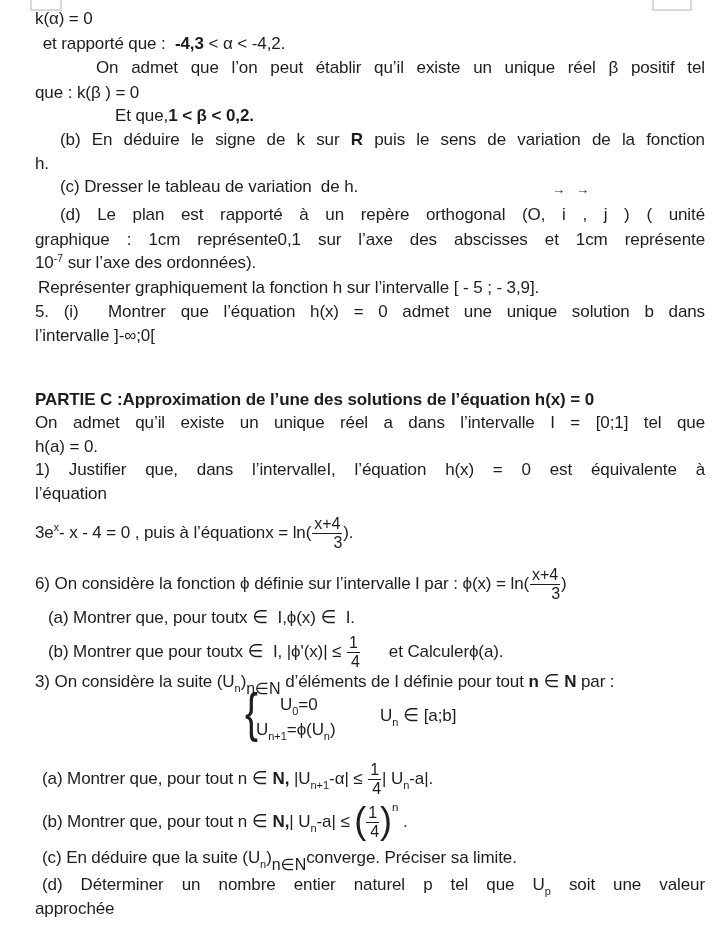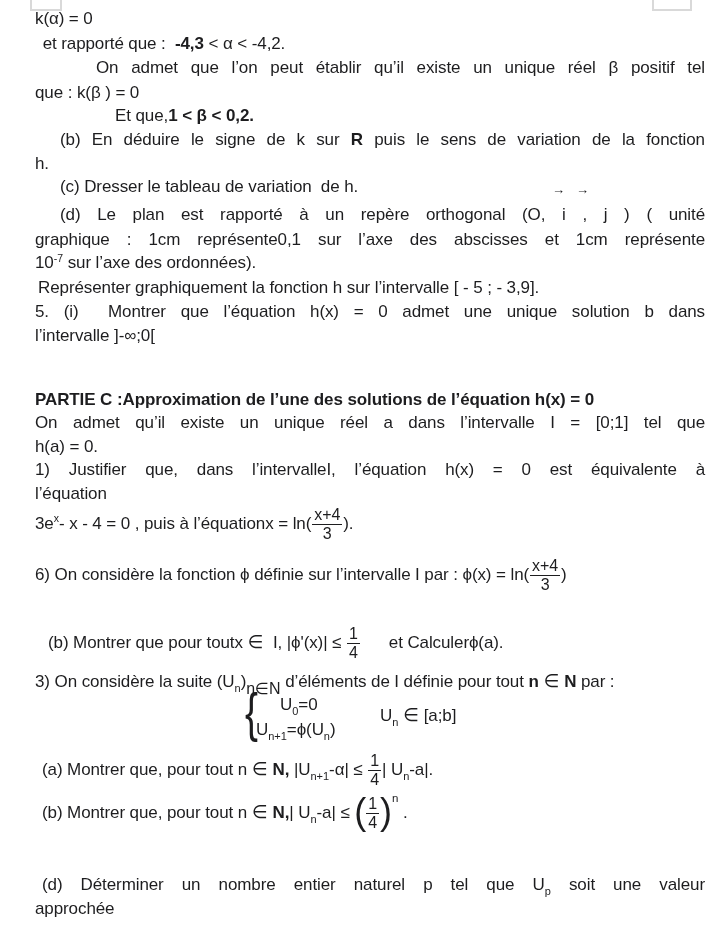--- a/index.html
+++ b/index.html
@@ -8,21 +8,21 @@
         font-size:17px;letter-spacing:-0.1px;}
   .ln{position:absolute;left:35px;line-height:21px;white-space:pre-wrap;}
   .nw{white-space:pre;}
   .just{right:15px;text-align:justify;text-align-last:justify;}
   b{font-weight:700;}
   .bold{font-weight:700;}
   .sup{font-size:10.5px;position:relative;top:-6.5px;letter-spacing:0;}
   .sub{font-size:11px;position:relative;top:5px;letter-spacing:0;}
   .sub2{font-size:16px;position:relative;top:7px;letter-spacing:0;}
   .in{font-size:18px;}
-  .frac{display:inline-block;vertical-align:middle;text-align:center;font-size:16px;line-height:1.1;margin:0 1px;}
+  .frac{display:inline-block;vertical-align:middle;text-align:right;font-size:16px;line-height:1.1;margin:9px 1px;}
   .frac .num{display:block;border-bottom:1.5px solid #1d1d1f;padding:0 2px;}
   .frac .den{display:block;}
   .bigp{font-size:36px;font-weight:300;vertical-align:middle;position:relative;top:-2px;letter-spacing:-1px;}
   .expn{font-size:11.5px;position:relative;top:-16px;margin-left:1px;}
   .gap-before{margin-left:28px;}
   
   .cornerL{position:absolute;left:30px;top:-2px;width:28px;height:11px;
            border:2px solid #d9d9d9;border-top:none;background:#fff;}
   .cornerR{position:absolute;left:652px;top:-2px;width:36px;height:11px;
            border:2px solid #d9d9d9;border-top:none;background:#fff;}
@@ -115,34 +115,36 @@
   <div class="ln" id="L20">h(a) = 0.</div>
 
   <div class="ln just" id="L21">1) Justifier que, dans l’intervalleI, l’équation h(x) = 0 est équivalente à</div>
 
   <div class="ln" id="L22">l’équation</div>
 
   <div class="ln nw" id="L23"><span>3e</span><span class="sup">x</span><span>- x - 4 = 0 , puis à l’équationx = ln(</span><span class="frac"><span class="num">x+4</span><span class="den">3</span></span><span>).</span></div>
 
   <div class="ln nw" id="L24"><span>6) On considère la fonction ϕ définie sur l’intervalle I par : ϕ(x) = ln(</span><span class="frac"><span class="num">x+4</span><span class="den">3</span></span><span>)</span></div>
 
+  <div class="ln nw" id="L25"><span>(a) Montrer que, pour toutx</span><span class="in"> ∈ </span><span> I,ϕ(x)</span><span class="in"> ∈ </span><span> I.</span></div>
 
   <div class="ln nw" id="L26"><span>(b) Montrer que pour toutx</span><span class="in"> ∈ </span><span> I, |ϕ'(x)| ≤ </span><span class="frac"><span class="num">1</span><span class="den">4</span></span><span class="gap-before">et Calculerϕ(a).</span></div>
 
   <div class="ln nw" id="L27"><span>3) On considère la suite (U</span><span class="sub">n</span><span>)</span><span class="sub2">n∈N</span><span> d’éléments de I définie pour tout </span><b>n</b><span class="in"> ∈ </span><b>N</b><span> par :</span></div>
 
   <div class="ln" id="L28">
     <span class="brace">{</span>
     <span class="sysl1"><span>U</span><span class="sub">0</span><span>=0</span></span>
     <span class="sysl2"><span>U</span><span class="sub">n+1</span><span>=ϕ(U</span><span class="sub">n</span><span>)</span></span>
     <span class="sysr"><span>U</span><span class="sub">n</span><span class="in"> ∈ </span><span>[a;b]</span></span>
   </div>
 
   <div class="ln nw" id="L29"><span>(a) Montrer que, pour tout n</span><span class="in"> ∈ </span><b>N,</b><span> |U</span><span class="sub">n+1</span><span>-α| ≤ </span><span class="frac"><span class="num">1</span><span class="den">4</span></span><span>| U</span><span class="sub">n</span><span>-a|.</span></div>
 
   <div class="ln nw" id="L30"><span>(b) Montrer que, pour tout n</span><span class="in"> ∈ </span><b>N,</b><span>| U</span><span class="sub">n</span><span>-a| ≤ </span><span class="bigp">(</span><span class="frac"><span class="num">1</span><span class="den">4</span></span><span class="bigp">)</span><span class="expn">n</span><span> .</span></div>
 
+  <div class="ln nw" id="L31"><span>(c) En déduire que la suite (U</span><span class="sub">n</span><span>)</span><span class="sub2">n∈N</span><span>converge. Préciser sa limite.</span></div>
 
   <div class="ln just" id="L32"><span>(d) Déterminer un nombre entier naturel p tel que U</span><span class="sub">p</span><span> soit une valeur</span></div>
 
   <div class="ln" id="L33">approchée</div>
 
 </div>
 
 </body></html>

